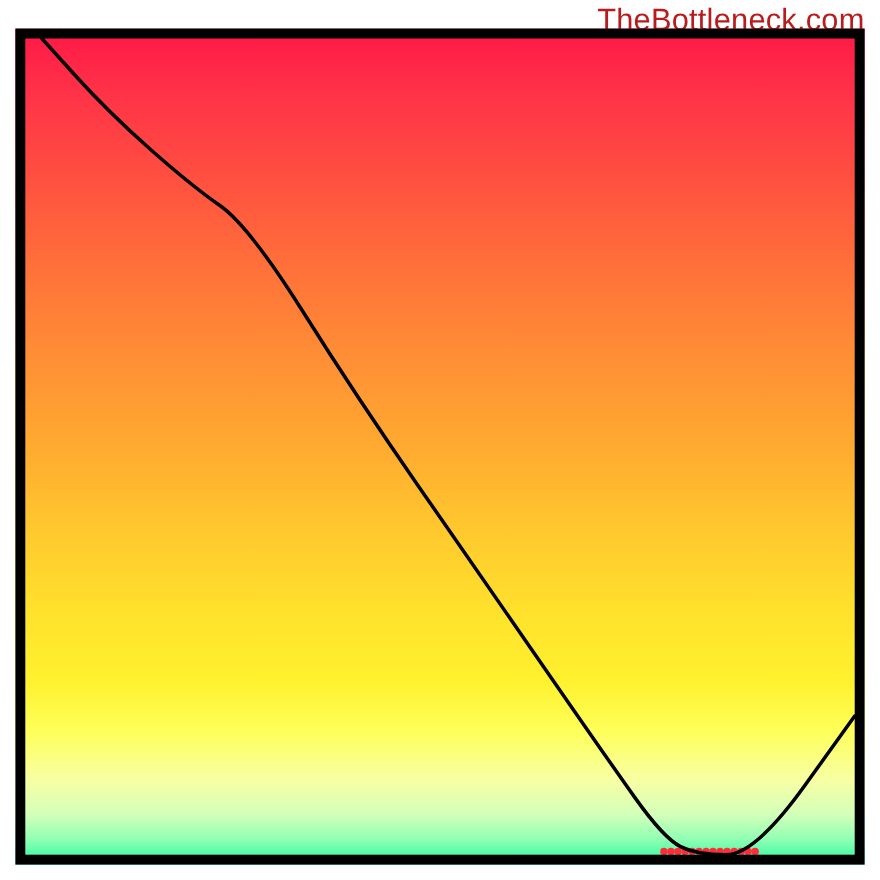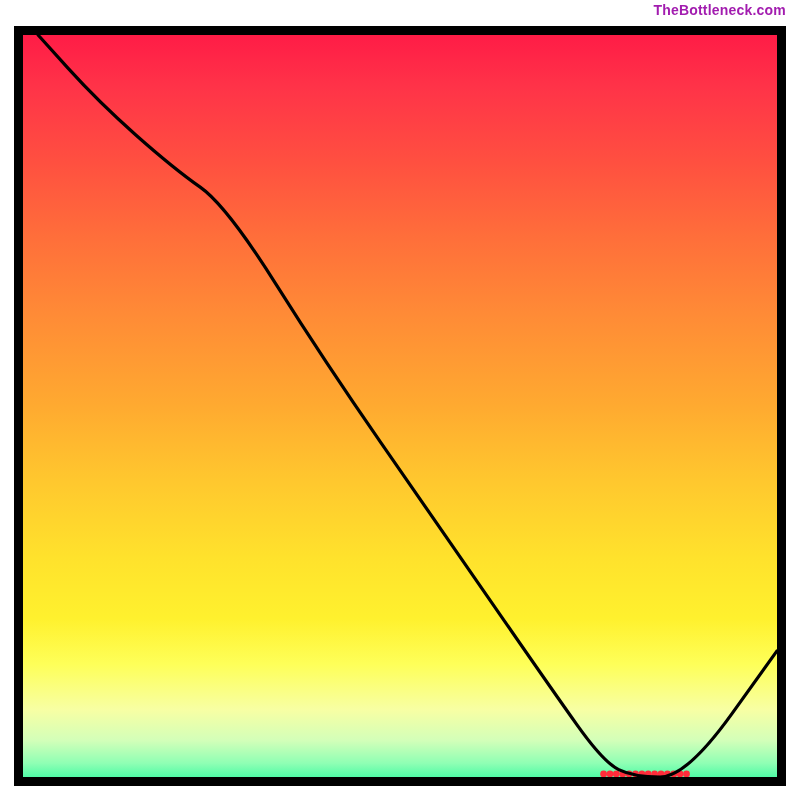--- a/index.html
+++ b/index.html
@@ -12,23 +12,23 @@
   }
   .wrap {
     position: relative;
     width: 800px;
     height: 800px;
   }
   .attrib {
     position: absolute;
     top: 2px;
     right: 14px;
-    font-size: 14px;
-    font-weight: 700;
-    color: #a21caf;
+    font-size: 28px;
+    font-weight: 400;
+    color: #b91c1c;
     letter-spacing: 0.2px;
   }
   .frame {
     position: absolute;
     left: 14px;
     top: 26px;
     width: 772px;
     height: 760px;
     background: linear-gradient(
       to bottom,

